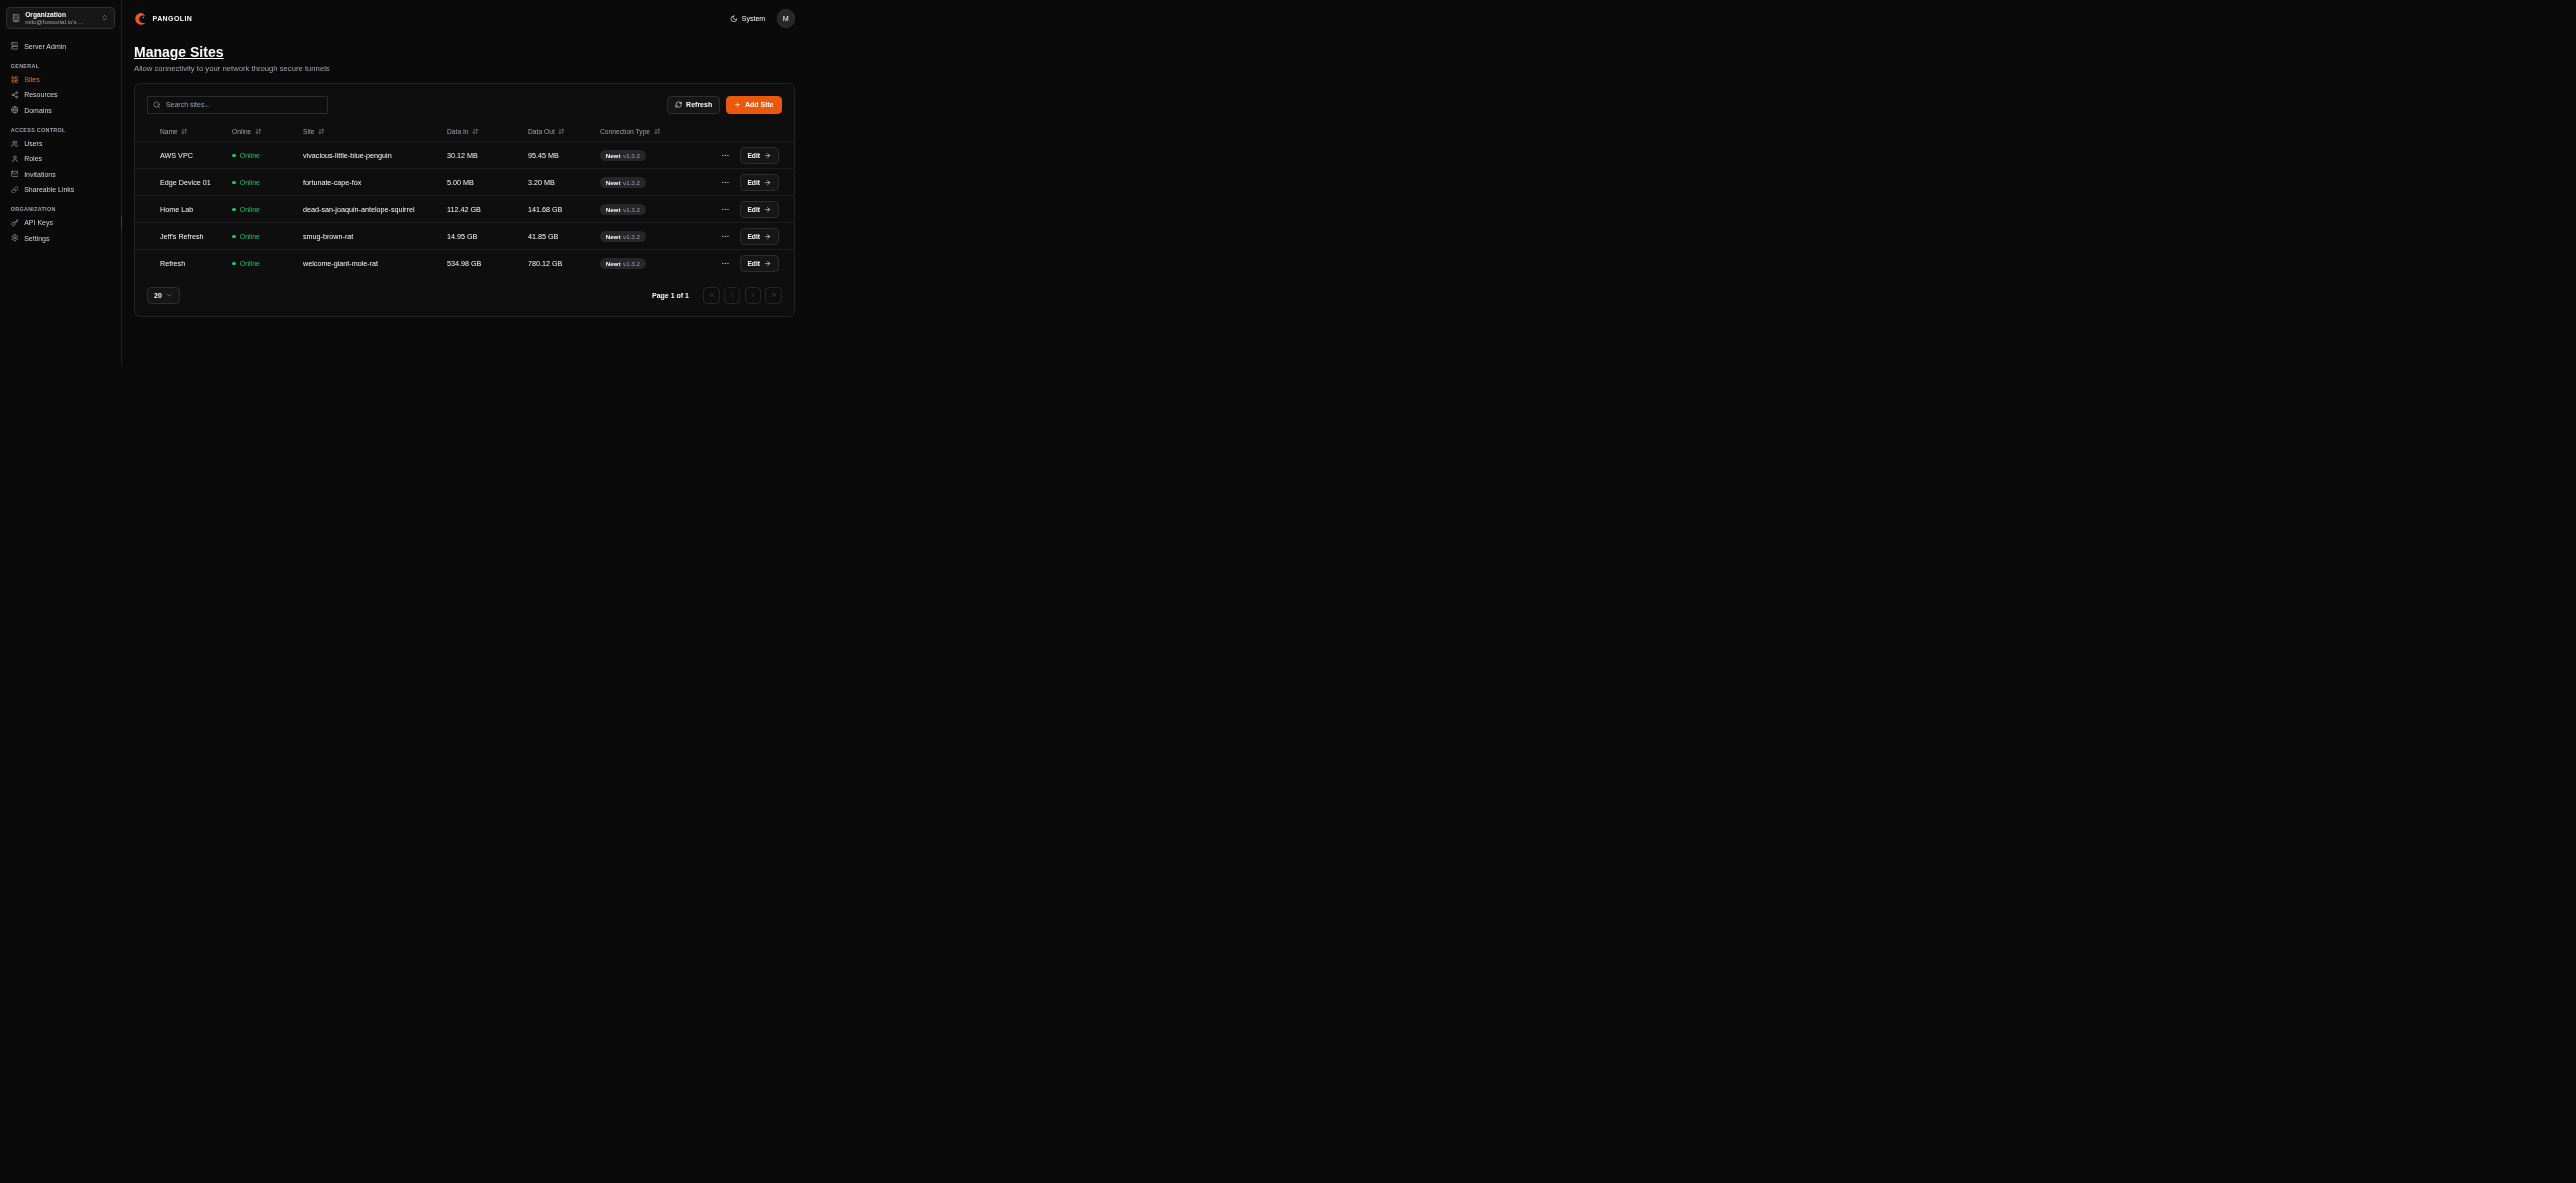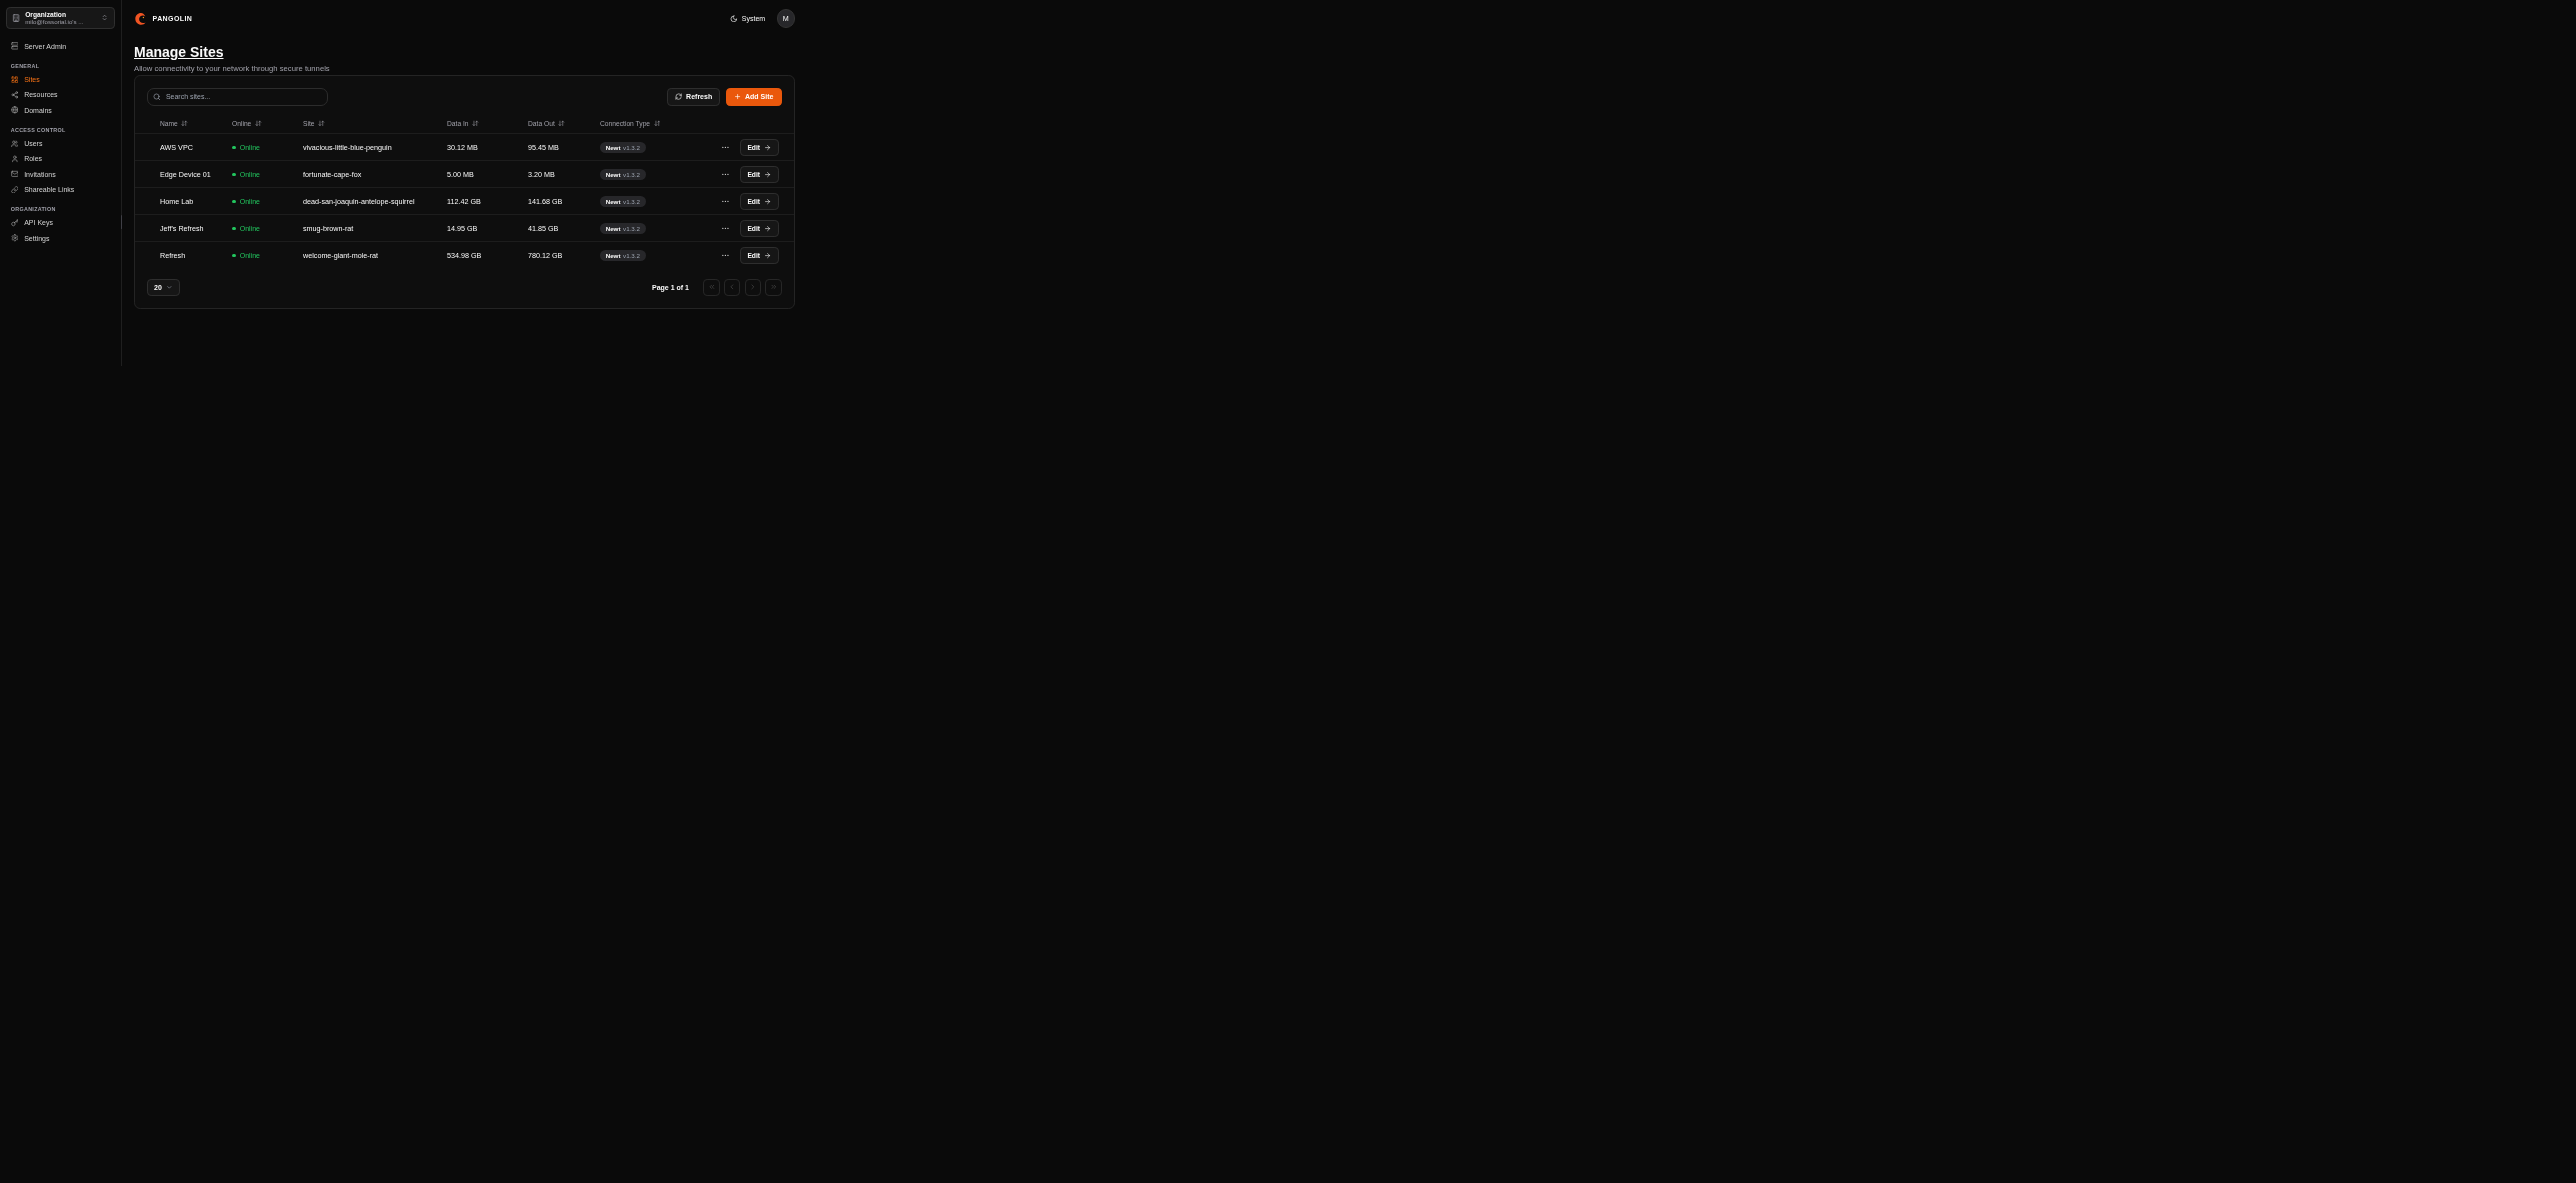--- a/index.html
+++ b/index.html
@@ -32,26 +32,26 @@
   .main { flex:1; display:flex; flex-direction:column; padding:0 13px 0 12px; min-width:0; }
   .topbar { height:37px; display:flex; align-items:center; justify-content:space-between; }
   .brand { display:flex; align-items:center; gap:4.6px; }
   .brand-name { font-size:7px; font-weight:700; letter-spacing:0.4px; }
   .topbar-right { display:flex; align-items:center; gap:11.3px; }
   .theme-toggle { display:flex; align-items:center; gap:4.1px; font-size:7px; cursor:pointer; }
   .avatar { width:18.5px; height:18.5px; border-radius:50%; background:#27272a; border:0.5px solid #333;
             display:flex; align-items:center; justify-content:center; font-size:7.2px; cursor:pointer; }
 
   .page-title { font-size:14px; font-weight:800; margin:7.2px 0 3.6px;text-decoration:underline; }
-  .page-sub { font-size:7.7px; color:#a1a1aa; margin-bottom:2px; }
+  .page-sub { font-size:7.7px; color:#a1a1aa; margin-bottom:10px; }
 
   .card { border:0.5px solid #242424; background:#0e0e0e; border-radius:6.2px; padding:12.4px 0; }
   .toolbar { display:flex; align-items:center; justify-content:space-between; padding:0 12.4px; margin-bottom:8.2px; }
   .search { position:relative; width:181px; }
-  .search input { width:100%; height:17.5px; background:transparent; border:0.5px solid #2c2c2c; border-radius:7px;
+  .search input { width:100%; height:17.5px; background:transparent; border:0.5px solid #2c2c2c; border-radius:1px;
                   padding:0 6.2px 0 17.5px; font-size:7px; color:#fafafa; outline:none;
                   font-family:"Liberation Sans","DejaVu Sans",sans-serif; }
   .search input::placeholder { color:#9ca3af; }
   .search .s-icon { position:absolute; left:5.7px; top:4.6px; color:#9ca3af; }
   .toolbar-actions { display:flex; gap:5.2px; }
   .btn { height:17.5px; display:inline-flex; align-items:center; gap:4.1px; padding:0 7.2px; border-radius:4.1px;
          border:0.5px solid #2e2e2e; background:#161616; color:#fafafa; font-size:7px; font-weight:600;
          cursor:pointer; font-family:inherit; }
   .btn-primary { background:var(--accent-btn); border-color:var(--accent-btn); color:#fff; }
 

